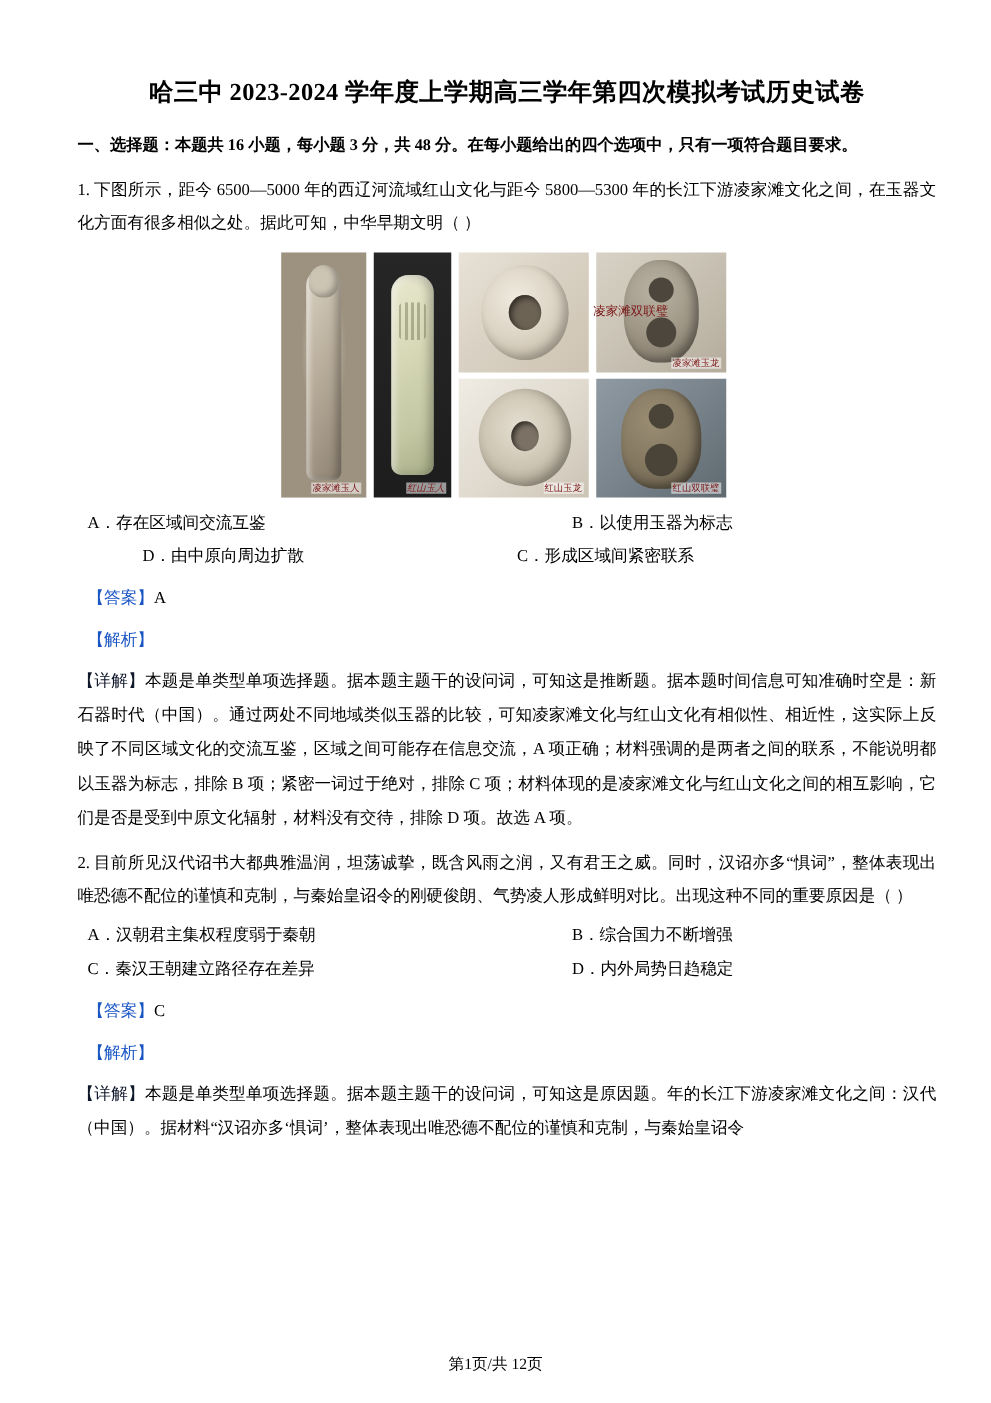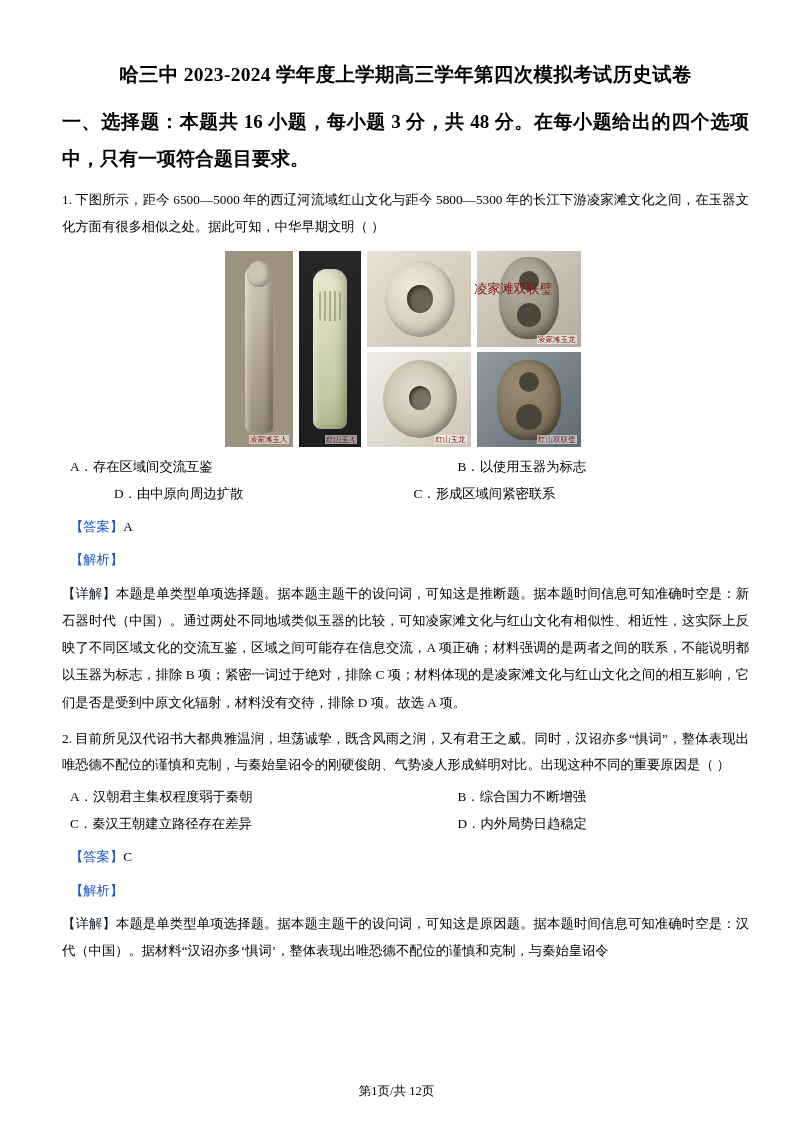--- a/index.html
+++ b/index.html
@@ -24,21 +24,21 @@
   }
   .doc-title {
     text-align: center;
     font-size: 19.5px;
     font-weight: bold;
     letter-spacing: 0.3px;
     margin: 8px 0 14px 0;
     line-height: 1.5;
   }
   .section-head {
-    font-size: 19px;
+    font-size: 13px;
     font-weight: bold;
     line-height: 1.95;
     margin: 6px 0 4px 0;
     text-align: justify;
   }
   .q-stem {
     font-size: 13.3px;
     line-height: 2.0;
     text-align: justify;
     margin: 10px 0 4px 0;
@@ -338,21 +338,21 @@
           <div class="plate p5">
             <div class="bi"></div>
             <div class="cap">凌家滩玉龙</div>
           </div>
           <div class="plate p6">
             <div class="bi2"></div>
             <div class="cap">红山双联璧</div>
           </div>
         </div>
         <div style="position:relative;width:0;height:0">
-          <div style="position:absolute;left:-112px;top:29px;font-size:13px;color:#7a1515;white-space:nowrap">凌家滩双联璧</div>
+          <div style="position:absolute;left:-112px;top:40px;font-size:10px;color:#7a1515;white-space:nowrap">凌家滩双联璧</div>
         </div>
       </div>
     </div>
 
     <div class="options">
       <div class="opt-row">
         <div class="opt">A．存在区域间交流互鉴</div>
         <div class="opt right">B．以使用玉器为标志</div>
       </div>
       <div class="opt-row">
@@ -384,18 +384,18 @@
         <div class="opt">C．秦汉王朝建立路径存在差异</div>
         <div class="opt right">D．内外局势日趋稳定</div>
       </div>
     </div>
 
     <div class="ans-line">
       <span>【答案】</span><span class="ans-val">C</span>
     </div>
     <div class="ans-line">【解析】</div>
     <div class="explain">
-      <span class="tag">【详解】</span><span>本题是单类型单项选择题。据本题主题干的设问词，可知这是原因题。据本题时间信息可知准确时空是：汉代（中国）。据材料“汉诏亦多‘惧词’，整体表现出唯恐德不配位的谨慎和克制，与秦始皇诏令</span>
+      <span class="tag">【详解】</span><span>本题是单类型单项选择题。据本题主题干的设问词，可知这是原因题。年的长江下游凌家滩文化之间：汉代（中国）。据材料“汉诏亦多‘惧词’，整体表现出唯恐德不配位的谨慎和克制，与秦始皇诏令</span>
     </div>
   </div>
 
   <div class="footer">第1页/共 12页</div>
 </div>
 
 </body></html>

